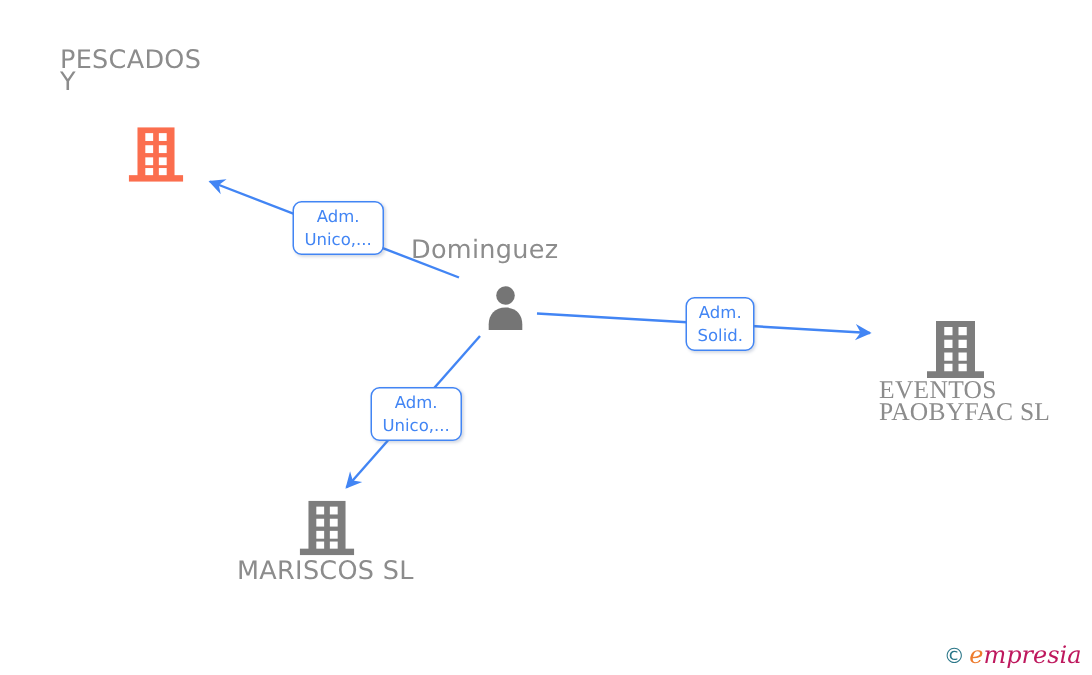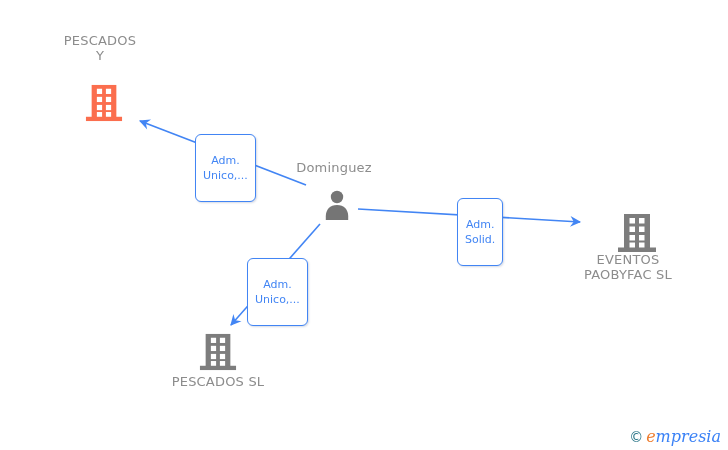--- a/index.html
+++ b/index.html
@@ -4,39 +4,39 @@
 <style>
   html,body { margin:0; padding:0; background:#ffffff; }
   .canvas {
     position:relative; width:728px; height:450px; background:#ffffff;
     font-family:"DejaVu Sans","Liberation Sans",sans-serif; overflow:hidden;
   }
   .edge-layer { position:absolute; left:0; top:0; }
   .edge-layer line { stroke:#4285f4; stroke-width:1.6px; fill:none; }
 
   .node-label {
-    position:absolute; width:120px; text-align:center;
-    font-size:13px; line-height:15px; color:#8c8c8c; letter-spacing:0.2px;
+    position:absolute; width:120px; text-align:left;
+    font-size:17px; line-height:15px; color:#8c8c8c; letter-spacing:0.2px;
     cursor:pointer;
   }
   .icon { position:absolute; cursor:pointer; }
 
   .edge-label {
     position:absolute; background:#ffffff;
     border:1.5px solid #4285f4; border-radius:6px;
-    padding:18px 7px; font-size:11px; line-height:15px;
+    padding:2px 7px; font-size:11px; line-height:15px;
     color:#4285f4; text-align:center; cursor:pointer;
     box-shadow:1px 1px 2px rgba(90,110,150,0.25);
   }
 
   .brand { position:absolute; right:7px; bottom:4px; cursor:pointer; white-space:nowrap; }
   .brand .copy { color:#2a7688; font-size:14px; margin-right:3px; font-family:"DejaVu Sans","Liberation Sans",sans-serif; }
   .brand .brand-name { font-family:"DejaVu Serif","Liberation Serif",serif; font-style:italic; font-size:16px; }
   .brand .e { color:#ee7c2e; }
-  .brand .rest { color:#3b82f6; }
+  .brand .rest { color:#be185d; }
 </style>
 </head>
 <body>
 
 <div class="canvas">
 
   <svg class="edge-layer" width="728" height="450" viewBox="0 0 728 450">
     <defs>
       <marker id="arrow" viewBox="0 0 12 12" refX="10" refY="6" markerWidth="13" markerHeight="13" markerUnits="userSpaceOnUse" orient="auto">
         <path d="M1,1 L11,6 L1,11 L4.2,6 Z" fill="#4285f4"></path>
@@ -83,41 +83,41 @@
       <rect x="12.5" y="5" width="5.5" height="5.5" fill="#ffffff"></rect>
       <rect x="22" y="5" width="5.5" height="5.5" fill="#ffffff"></rect>
       <rect x="12.5" y="13.5" width="5.5" height="5.5" fill="#ffffff"></rect>
       <rect x="22" y="13.5" width="5.5" height="5.5" fill="#ffffff"></rect>
       <rect x="12.5" y="22" width="5.5" height="5.5" fill="#ffffff"></rect>
       <rect x="22" y="22" width="5.5" height="5.5" fill="#ffffff"></rect>
       <rect x="12.5" y="29.5" width="5.5" height="5" fill="#ffffff"></rect>
       <rect x="22" y="29.5" width="5.5" height="5" fill="#ffffff"></rect>
     </svg>
   </div>
-  <div class="node-label" style="left:568px; top:252px;">
+  <div class="node-label" style="left:586px; top:252px;font-family:Liberation Serif, serif;">
     <div>EVENTOS</div>
     <div>PAOBYFAC SL</div>
   </div>
 
   <div class="icon" style="left:199px; top:333px;">
     <svg width="38" height="38" viewBox="0 0 40 40">
       <rect x="7" y="1" width="26" height="35" fill="#7d7d7d"></rect>
       <rect x="1" y="34.5" width="38" height="4.5" fill="#7d7d7d"></rect>
       <rect x="12.5" y="5" width="5.5" height="5.5" fill="#ffffff"></rect>
       <rect x="22" y="5" width="5.5" height="5.5" fill="#ffffff"></rect>
       <rect x="12.5" y="13.5" width="5.5" height="5.5" fill="#ffffff"></rect>
       <rect x="22" y="13.5" width="5.5" height="5.5" fill="#ffffff"></rect>
       <rect x="12.5" y="22" width="5.5" height="5.5" fill="#ffffff"></rect>
       <rect x="22" y="22" width="5.5" height="5.5" fill="#ffffff"></rect>
       <rect x="12.5" y="29.5" width="5.5" height="5" fill="#ffffff"></rect>
       <rect x="22" y="29.5" width="5.5" height="5" fill="#ffffff"></rect>
     </svg>
   </div>
   <div class="node-label" style="left:158px; top:374px;">
-    <div>PESCADOS SL</div>
+    <div>MARISCOS SL</div>
   </div>
 
   <div class="edge-label" style="left:195px; top:134px;">
     <div>Adm.</div>
     <div>Unico,...</div>
   </div>
   <div class="edge-label" style="left:457px; top:198px;">
     <div>Adm.</div>
     <div>Solid.</div>
   </div>

